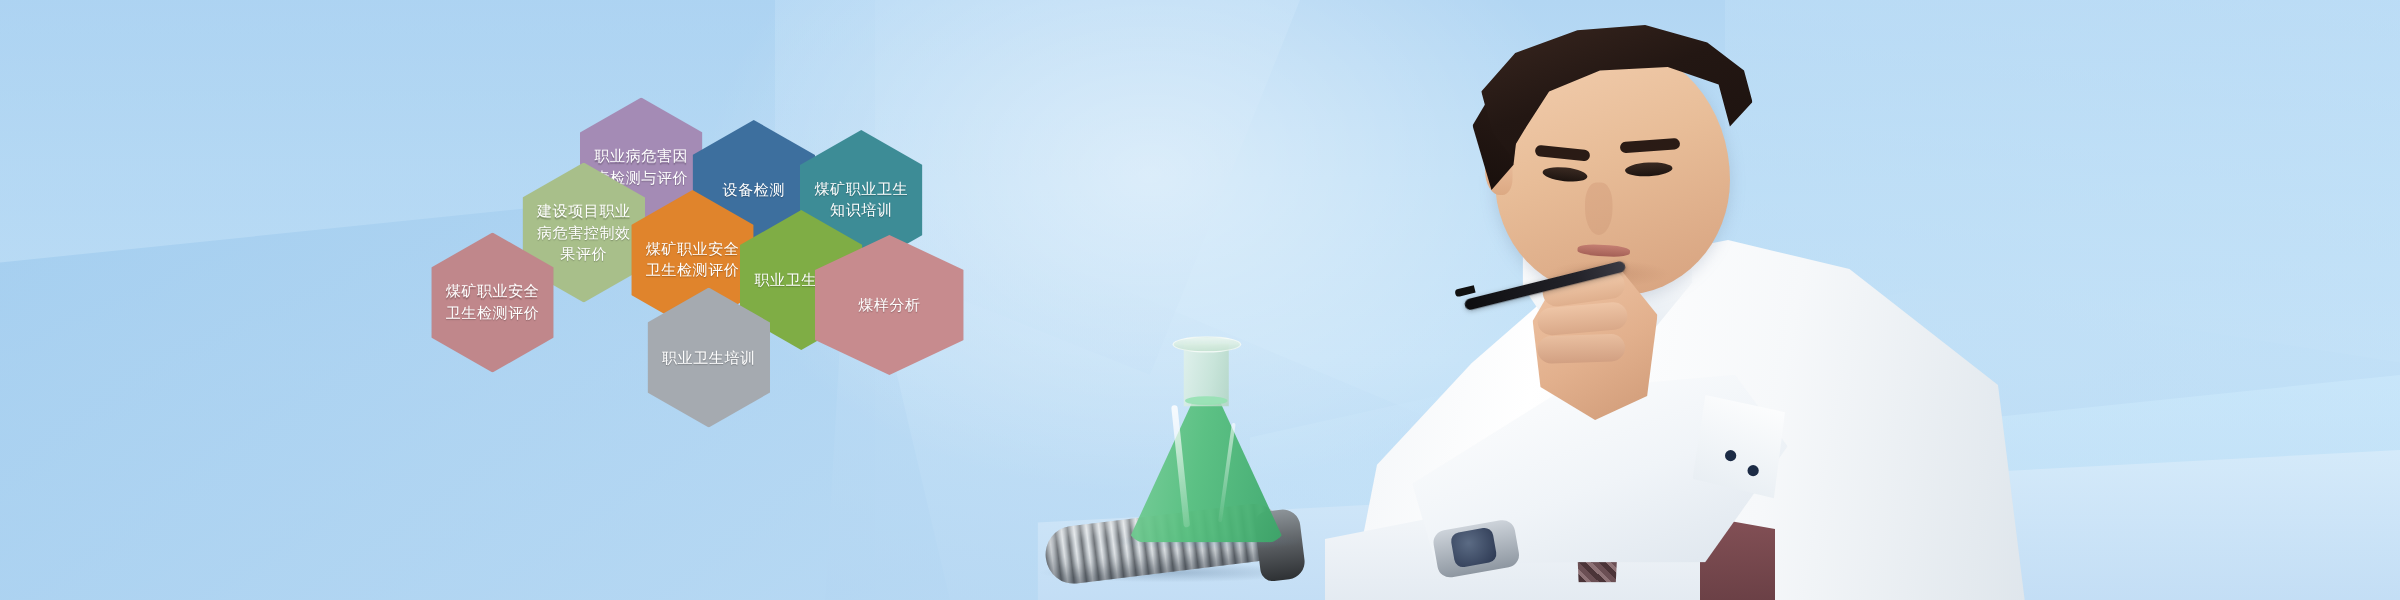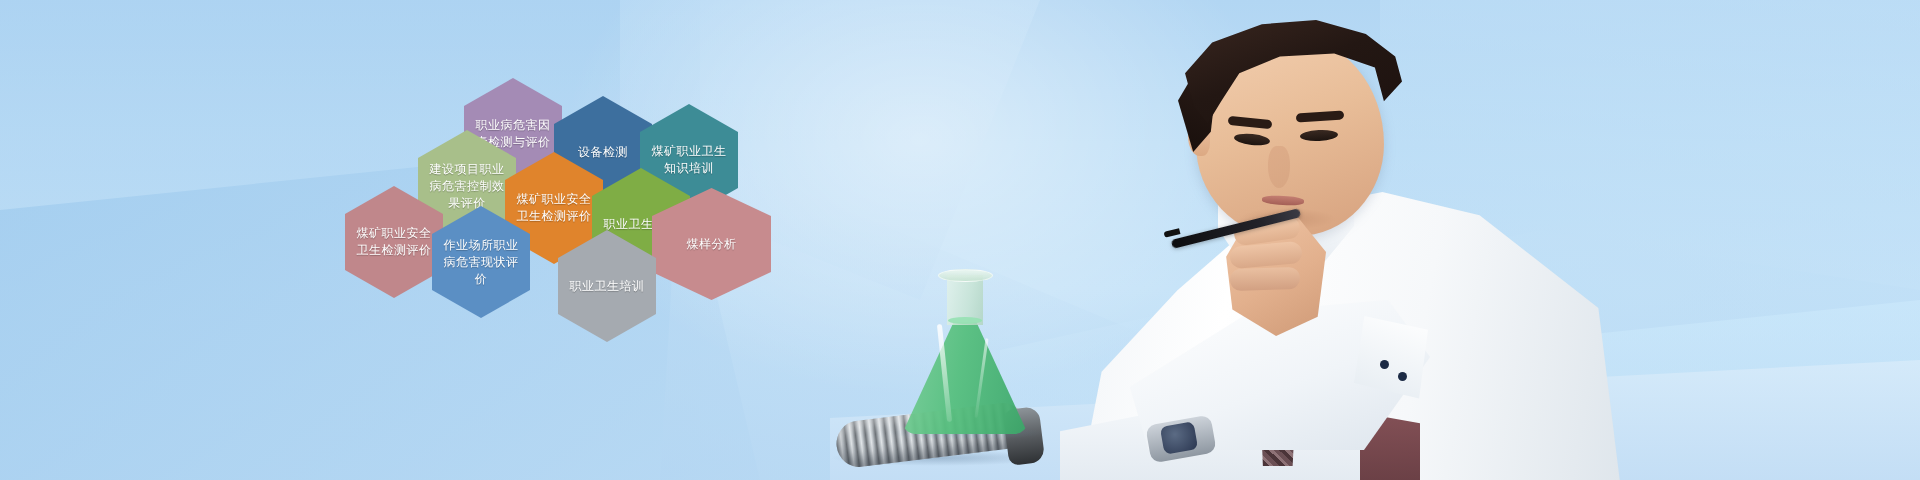--- a/index.html
+++ b/index.html
@@ -221,24 +221,21 @@
       </div>
       <div class="hex" style="left: 592px; top: 168px; width: 98px; height: 112px; background: rgb(127, 173, 69);">
         <span class="txt">职业卫生咨询</span>
       </div>
       <div class="hex" style="left: 652px; top: 188px; width: 119px; height: 112px; background: rgb(199, 139, 142);">
         <span class="txt">煤样分析</span>
       </div>
       <div class="hex" style="left: 345px; top: 186px; width: 98px; height: 112px; background: rgb(192, 135, 139);">
         <span class="txt">煤矿职业安全卫生检测评价</span>
       </div>
-      <div class="hex" style="left: 432px; top: 206px; width: 98px; height: 112px; background: rgb(91, 143, 196);">
-        <span class="txt">作业场所职业病危害现状评价</span>
-      </div>
-      <div class="hex" style="left: 518px; top: 230px; width: 98px; height: 112px; background: rgb(165, 170, 176); margin-left: 40px;">
+      <div class="hex" style="left: 518px; top: 230px; width: 98px; height: 112px; background: rgb(165, 170, 176);">
         <span class="txt">职业卫生培训</span>
       </div>
     </div>
 
   <div id="scene">
     <div class="desk"></div>
 
     <div class="coil-shadow"></div>
     <div class="coil"></div>
     <div class="coil-cap"></div>

